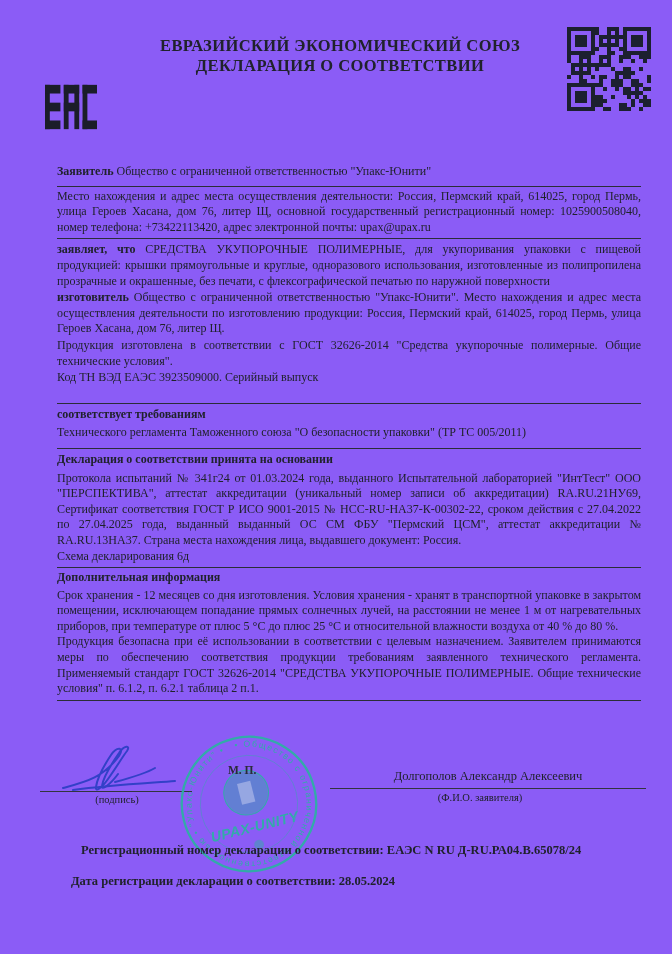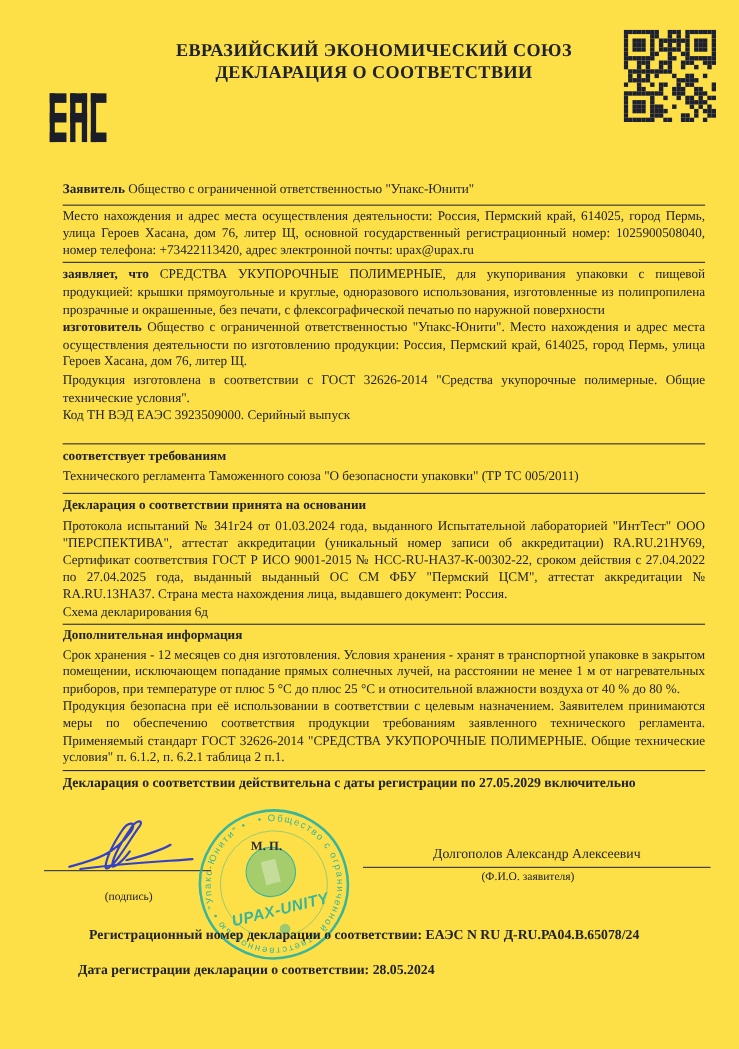--- a/index.html
+++ b/index.html
@@ -1,17 +1,17 @@
 <!DOCTYPE html>
 <html><head>
 <meta charset="utf-8">
 <style>
   * { margin:0; padding:0; box-sizing:border-box; }
   body { width:672px; height:954px; background:#ffffff; font-family:"Liberation Serif", serif; color:#20222c; }
-  .page { position:relative; width:672px; height:954px; background:#fde047; overflow:hidden; }
+  .page { position:relative; width:672px; height:954px; background:#8b5cf6; overflow:hidden; }
 
   .doc-title { position:absolute; left:110px; top:36px; width:460px; text-align:center;
                font-weight:bold; font-size:16.5px; line-height:20px; letter-spacing:.4px; }
 
   .eac-logo { position:absolute; left:45px; top:84px; }
   .qr { position:absolute; left:567px; top:27px; width:84px; height:84px; }
 
   .content { position:absolute; left:57px; top:135px; width:584px; font-size:12px; line-height:15.6px;margin-top:29px; }
   .content p { margin:0; }
   .just { text-align:justify; }
@@ -30,21 +30,21 @@
   .row-comply-t { padding-top:3px; padding-bottom:7px; }
   .row-basis-h  { padding-top:3px; }
   .row-basis-t  { padding-top:3px; }
   .row-scheme   { padding-top:1px; padding-bottom:2px; }
   .row-add-h    { padding-top:2px; }
   .row-storage  { padding-top:2px; }
   .row-safety   { padding-bottom:3px; }
   .row-valid    { padding-top:3px; font-size:12.5px; }
 
   .sig-line-left { position:absolute; left:40px; top:791px; width:152px; border-top:1.2px solid #33343e; }
-  .sig-caption   { position:absolute; left:72px; top:794px; width:90px; text-align:center; font-size:10.5px;margin-top:16px; }
+  .sig-caption   { position:absolute; left:72px; top:794px; width:90px; text-align:center; font-size:10.5px; }
   .signature-svg { position:absolute; left:55px; top:738px; }
   .stamp         { position:absolute; left:176px; top:731px; opacity:.92; }
   .mp-label      { position:absolute; left:228px; top:764px; font-size:11.5px; font-weight:bold; color:#2a2c38; z-index:3; }
   .fio-name      { position:absolute; left:338px; top:769px; width:300px; font-size:12.5px;text-align:center; }
   .fio-line      { position:absolute; left:330px; top:788px; width:316px; border-top:1.2px solid #33343e; }
   .fio-caption   { position:absolute; left:380px; top:792px; width:200px; text-align:center; font-size:10.5px; }
 
   .reg-number { position:absolute; left:57px; top:843px; width:590px; font-size:12.5px; font-weight:bold;margin-left:24px; }
   .reg-date   { position:absolute; left:71px; top:874px; width:590px; font-size:12.5px; font-weight:bold; }
 </style>
@@ -335,21 +335,20 @@
     <p class="row-comply-t sep">Технического регламента Таможенного союза "О безопасности упаковки" (ТР ТС 005/2011)</p>
 
     <p class="row-basis-h h-bold">Декларация о соответствии принята на основании</p>
     <p class="row-basis-t just">Протокола испытаний № 341г24 от 01.03.2024 года, выданного Испытательной лабораторией "ИнтТест" ООО "ПЕРСПЕКТИВА", аттестат аккредитации (уникальный номер записи об аккредитации) RA.RU.21НУ69, Сертификат соответствия ГОСТ Р ИСО 9001-2015 № НСС-RU-НА37-К-00302-22, сроком действия с 27.04.2022 по 27.04.2025 года, выданный выданный ОС СМ ФБУ "Пермский ЦСМ", аттестат аккредитации №  RA.RU.13НА37. Страна места нахождения лица, выдавшего документ: Россия.</p>
     <p class="row-scheme sep">Схема декларирования 6д</p>
 
     <p class="row-add-h h-bold">Дополнительная информация</p>
     <p class="row-storage just">Срок хранения - 12 месяцев со дня изготовления. Условия хранения - хранят в транспортной упаковке в закрытом помещении, исключающем попадание прямых солнечных лучей, на расстоянии не менее 1 м от нагревательных приборов, при температуре от плюс 5 °С до плюс 25 °С и относительной влажности воздуха от 40 % до 80 %.</p>
     <p class="row-safety just sep">Продукция безопасна при её использовании в соответствии с целевым назначением. Заявителем принимаются меры по обеспечению соответствия продукции требованиям заявленного технического регламента. Применяемый стандарт ГОСТ 32626-2014 "СРЕДСТВА УКУПОРОЧНЫЕ ПОЛИМЕРНЫЕ. Общие технические условия" п. 6.1.2, п. 6.2.1 таблица 2 п.1.</p>
 
-    <p class="row-valid h-bold">Декларация о соответствии  действительна с даты регистрации по 27.05.2029 включительно</p>
   </div>
 
   <svg class="signature-svg" width="145" height="58" viewBox="0 0 145 58">
     <g fill="none" stroke="#3340c8" stroke-width="2" stroke-linecap="round">
       <path d="M8,50 C30,44 48,40 64,18 C70,9 62,8 56,17 C48,29 42,42 41,49 C40,54 46,51 53,41 C61,30 68,18 72,13 C76,7 69,7 64,15 C55,28 48,41 47,48 C46,53 55,47 63,36"></path>
       <path d="M18,52 C55,47 95,45 120,43"></path>
       <path d="M60,44 C75,40 90,36 100,30"></path>
     </g>
   </svg>
   <div class="sig-line-left"></div>

